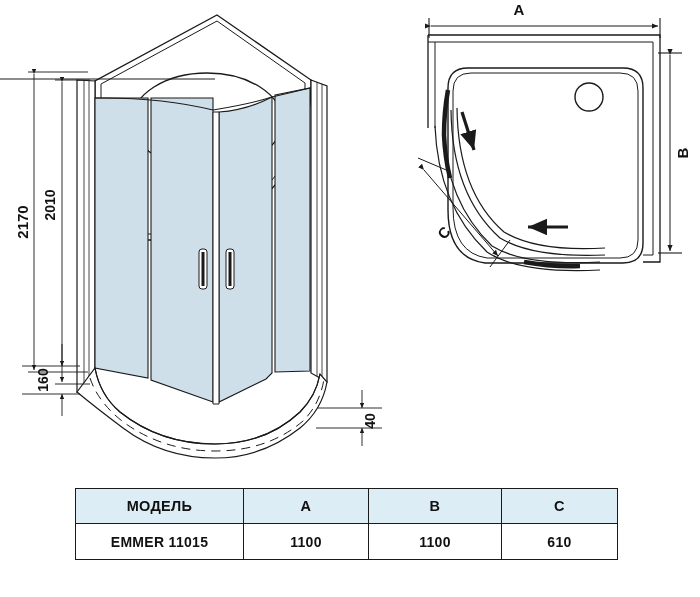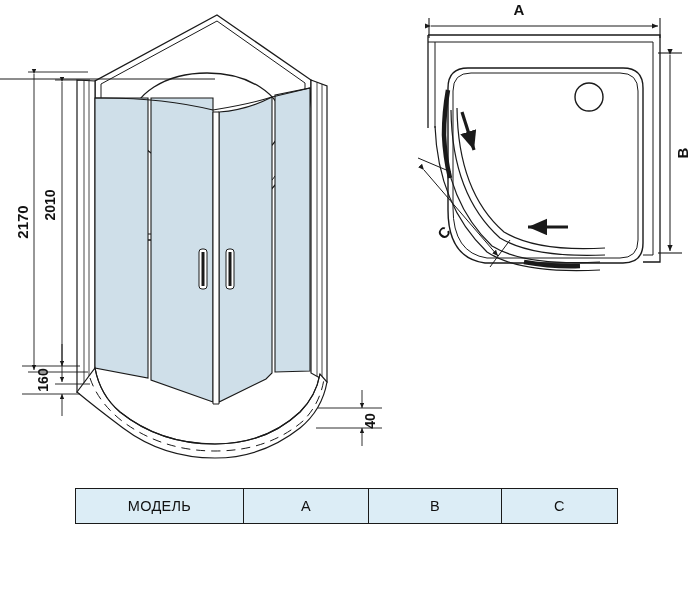--- a/index.html
+++ b/index.html
@@ -2,21 +2,21 @@
 <html><head>
 <meta charset="utf-8">
 <style>
   html,body{margin:0;padding:0;background:#ffffff;}
   body{width:700px;height:597px;position:relative;overflow:hidden;
        font-family:"Liberation Sans",sans-serif;color:#000;}
   #drawing{position:absolute;left:0;top:0;width:700px;height:597px;}
   .tbl-wrap{position:absolute;left:75px;top:488px;width:530px;}
   table.spec{border-collapse:collapse;width:530px;table-layout:fixed;}
   table.spec td{border:1px solid #1a1a1a;text-align:center;
-      font-size:14px;font-weight:normal;color:#111;height:33px;
+      font-size:14px;font-weight:bold;color:#111;height:33px;
       font-family:"Liberation Sans",sans-serif;letter-spacing:.3px;}
   table.spec thead td{background:#dcedf6;font-size:14.5px;height:32px;}
   table.spec td.c-model{width:165px;}
   table.spec td.c-a{width:122px;}
   table.spec td.c-b{width:130px;}
   table.spec td.c-c{width:113px;}
 </style>
 </head>
 <body>
 
@@ -172,15 +172,21 @@
   <table class="spec">
     <thead>
       <tr>
         <td class="c-model">МОДЕЛЬ</td>
         <td class="c-a">A</td>
         <td class="c-b">B</td>
         <td class="c-c">C</td>
       </tr>
     </thead>
     <tbody>
+      <tr>
+        <td>EMMER 11015</td>
+        <td>1100</td>
+        <td>1100</td>
+        <td>610</td>
+      </tr>
     </tbody>
   </table>
 </div>
 
 </body></html>

